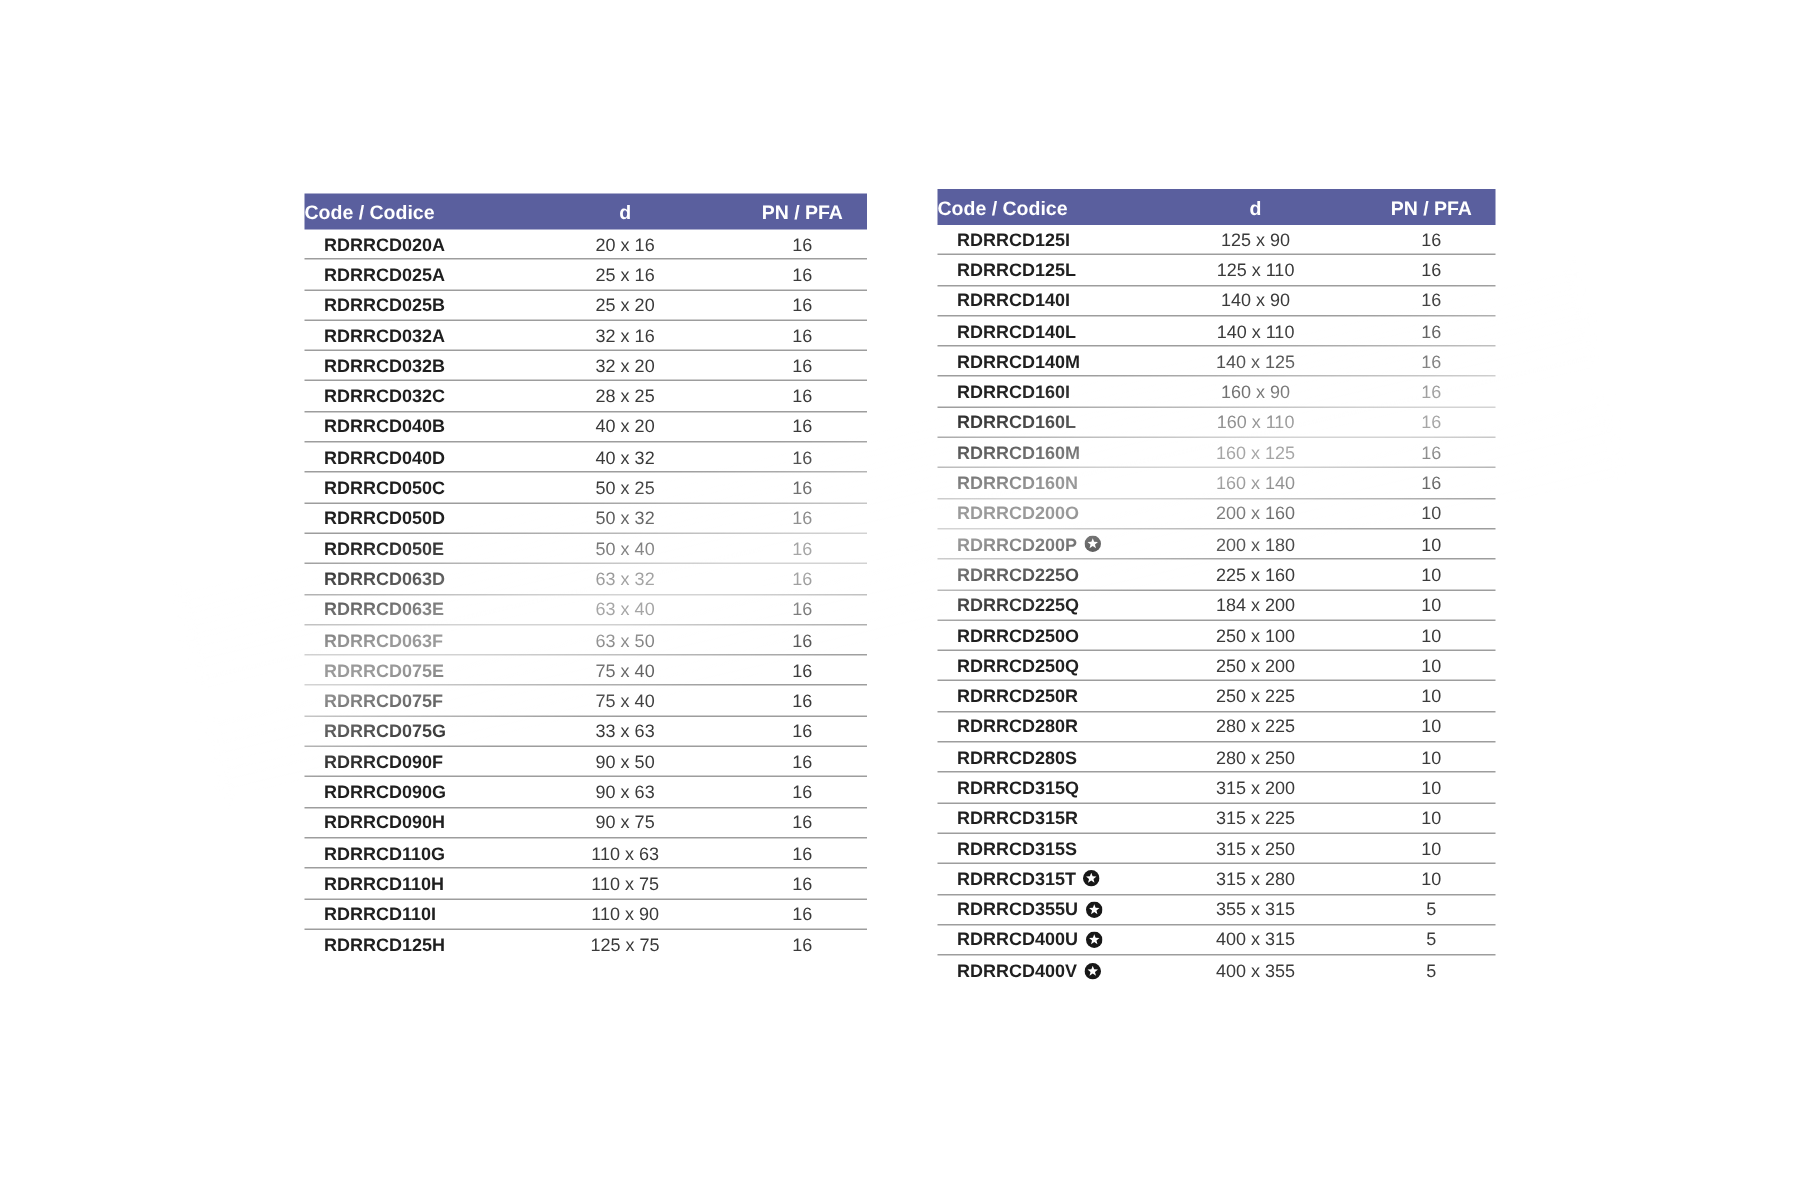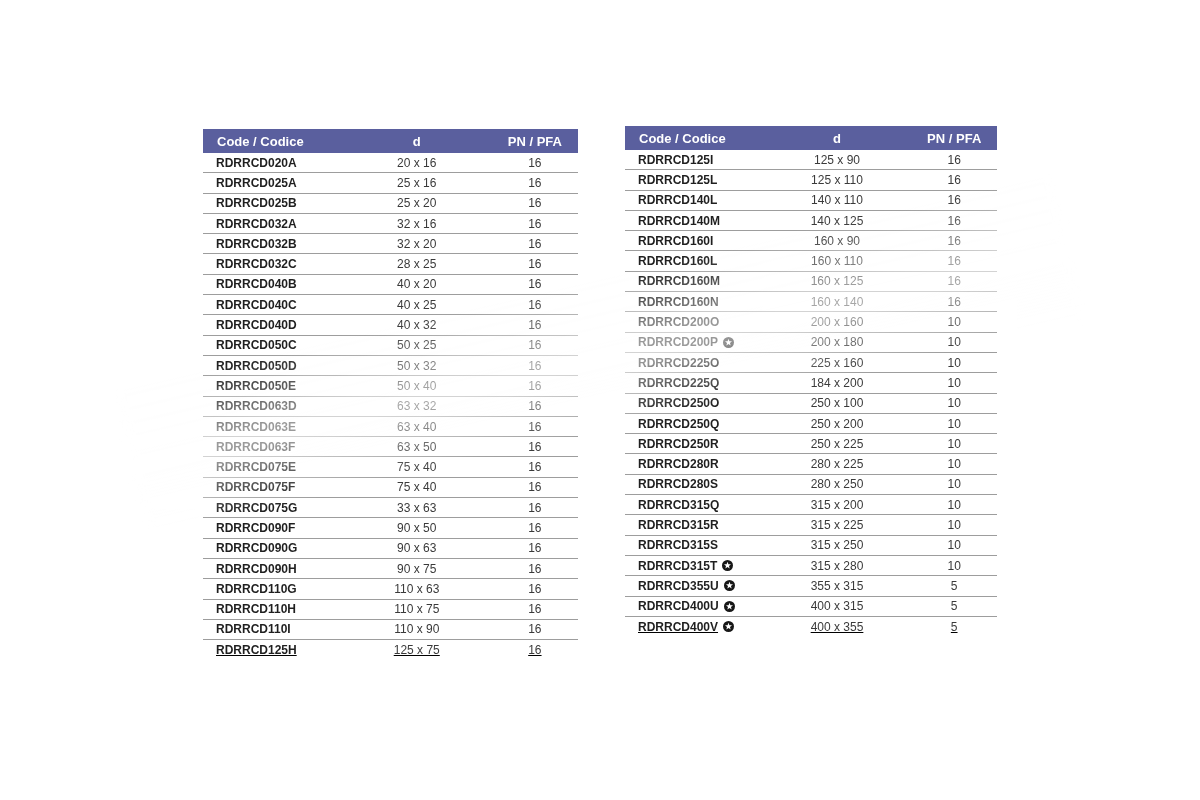--- a/index.html
+++ b/index.html
@@ -24,33 +24,33 @@
   .thead {
     display: grid;
     grid-template-columns: 37% 40% 23%;
     align-items: center;
     height: 24px;
     background: #5a5f9e;
     color: #ffffff;
     font-size: 13px;
     font-weight: bold;
   }
-  .thead .c0 { padding-left: 14px; }
+  .thead .c0 { padding-left: 0; }
   .thead .c1, .thead .c2 { text-align: center; }
 
   .trow {
     display: grid;
     grid-template-columns: 37% 40% 23%;
     align-items: center;
     height: 20.3px;
     box-sizing: border-box;
     border-bottom: 1px solid #9d9d9d;
     font-size: 12px;
   }
-  .trow:last-child { border-bottom: none; text-decoration: underline; }
+  .trow:last-child { border-bottom: none; }
   .trow .c0 {
     padding-left: 13px;
     font-weight: bold;
     color: #1f1f1f;
     display: flex;
     align-items: center;
     white-space: nowrap;
   }
   .trow .c1, .trow .c2 {
     text-align: center;
@@ -133,27 +133,20 @@
       </div>
       <div class="trow">
         <div class="c0">
           <span>RDRRCD040B</span>
         </div>
         <div class="c1">40 x 20</div>
         <div class="c2">16</div>
       </div>
       <div class="trow">
         <div class="c0">
-          <span>RDRRCD040C</span>
-        </div>
-        <div class="c1">40 x 25</div>
-        <div class="c2">16</div>
-      </div>
-      <div class="trow">
-        <div class="c0">
           <span>RDRRCD040D</span>
         </div>
         <div class="c1">40 x 32</div>
         <div class="c2">16</div>
       </div>
       <div class="trow">
         <div class="c0">
           <span>RDRRCD050C</span>
         </div>
         <div class="c1">50 x 25</div>
@@ -283,20 +276,27 @@
       </div>
       <div class="trow">
         <div class="c0">
           <span>RDRRCD125L</span>
         </div>
         <div class="c1">125 x 110</div>
         <div class="c2">16</div>
       </div>
       <div class="trow">
         <div class="c0">
+          <span>RDRRCD140I</span>
+        </div>
+        <div class="c1">140 x 90</div>
+        <div class="c2">16</div>
+      </div>
+      <div class="trow">
+        <div class="c0">
           <span>RDRRCD140L</span>
         </div>
         <div class="c1">140 x 110</div>
         <div class="c2">16</div>
       </div>
       <div class="trow">
         <div class="c0">
           <span>RDRRCD140M</span>
         </div>
         <div class="c1">140 x 125</div>

